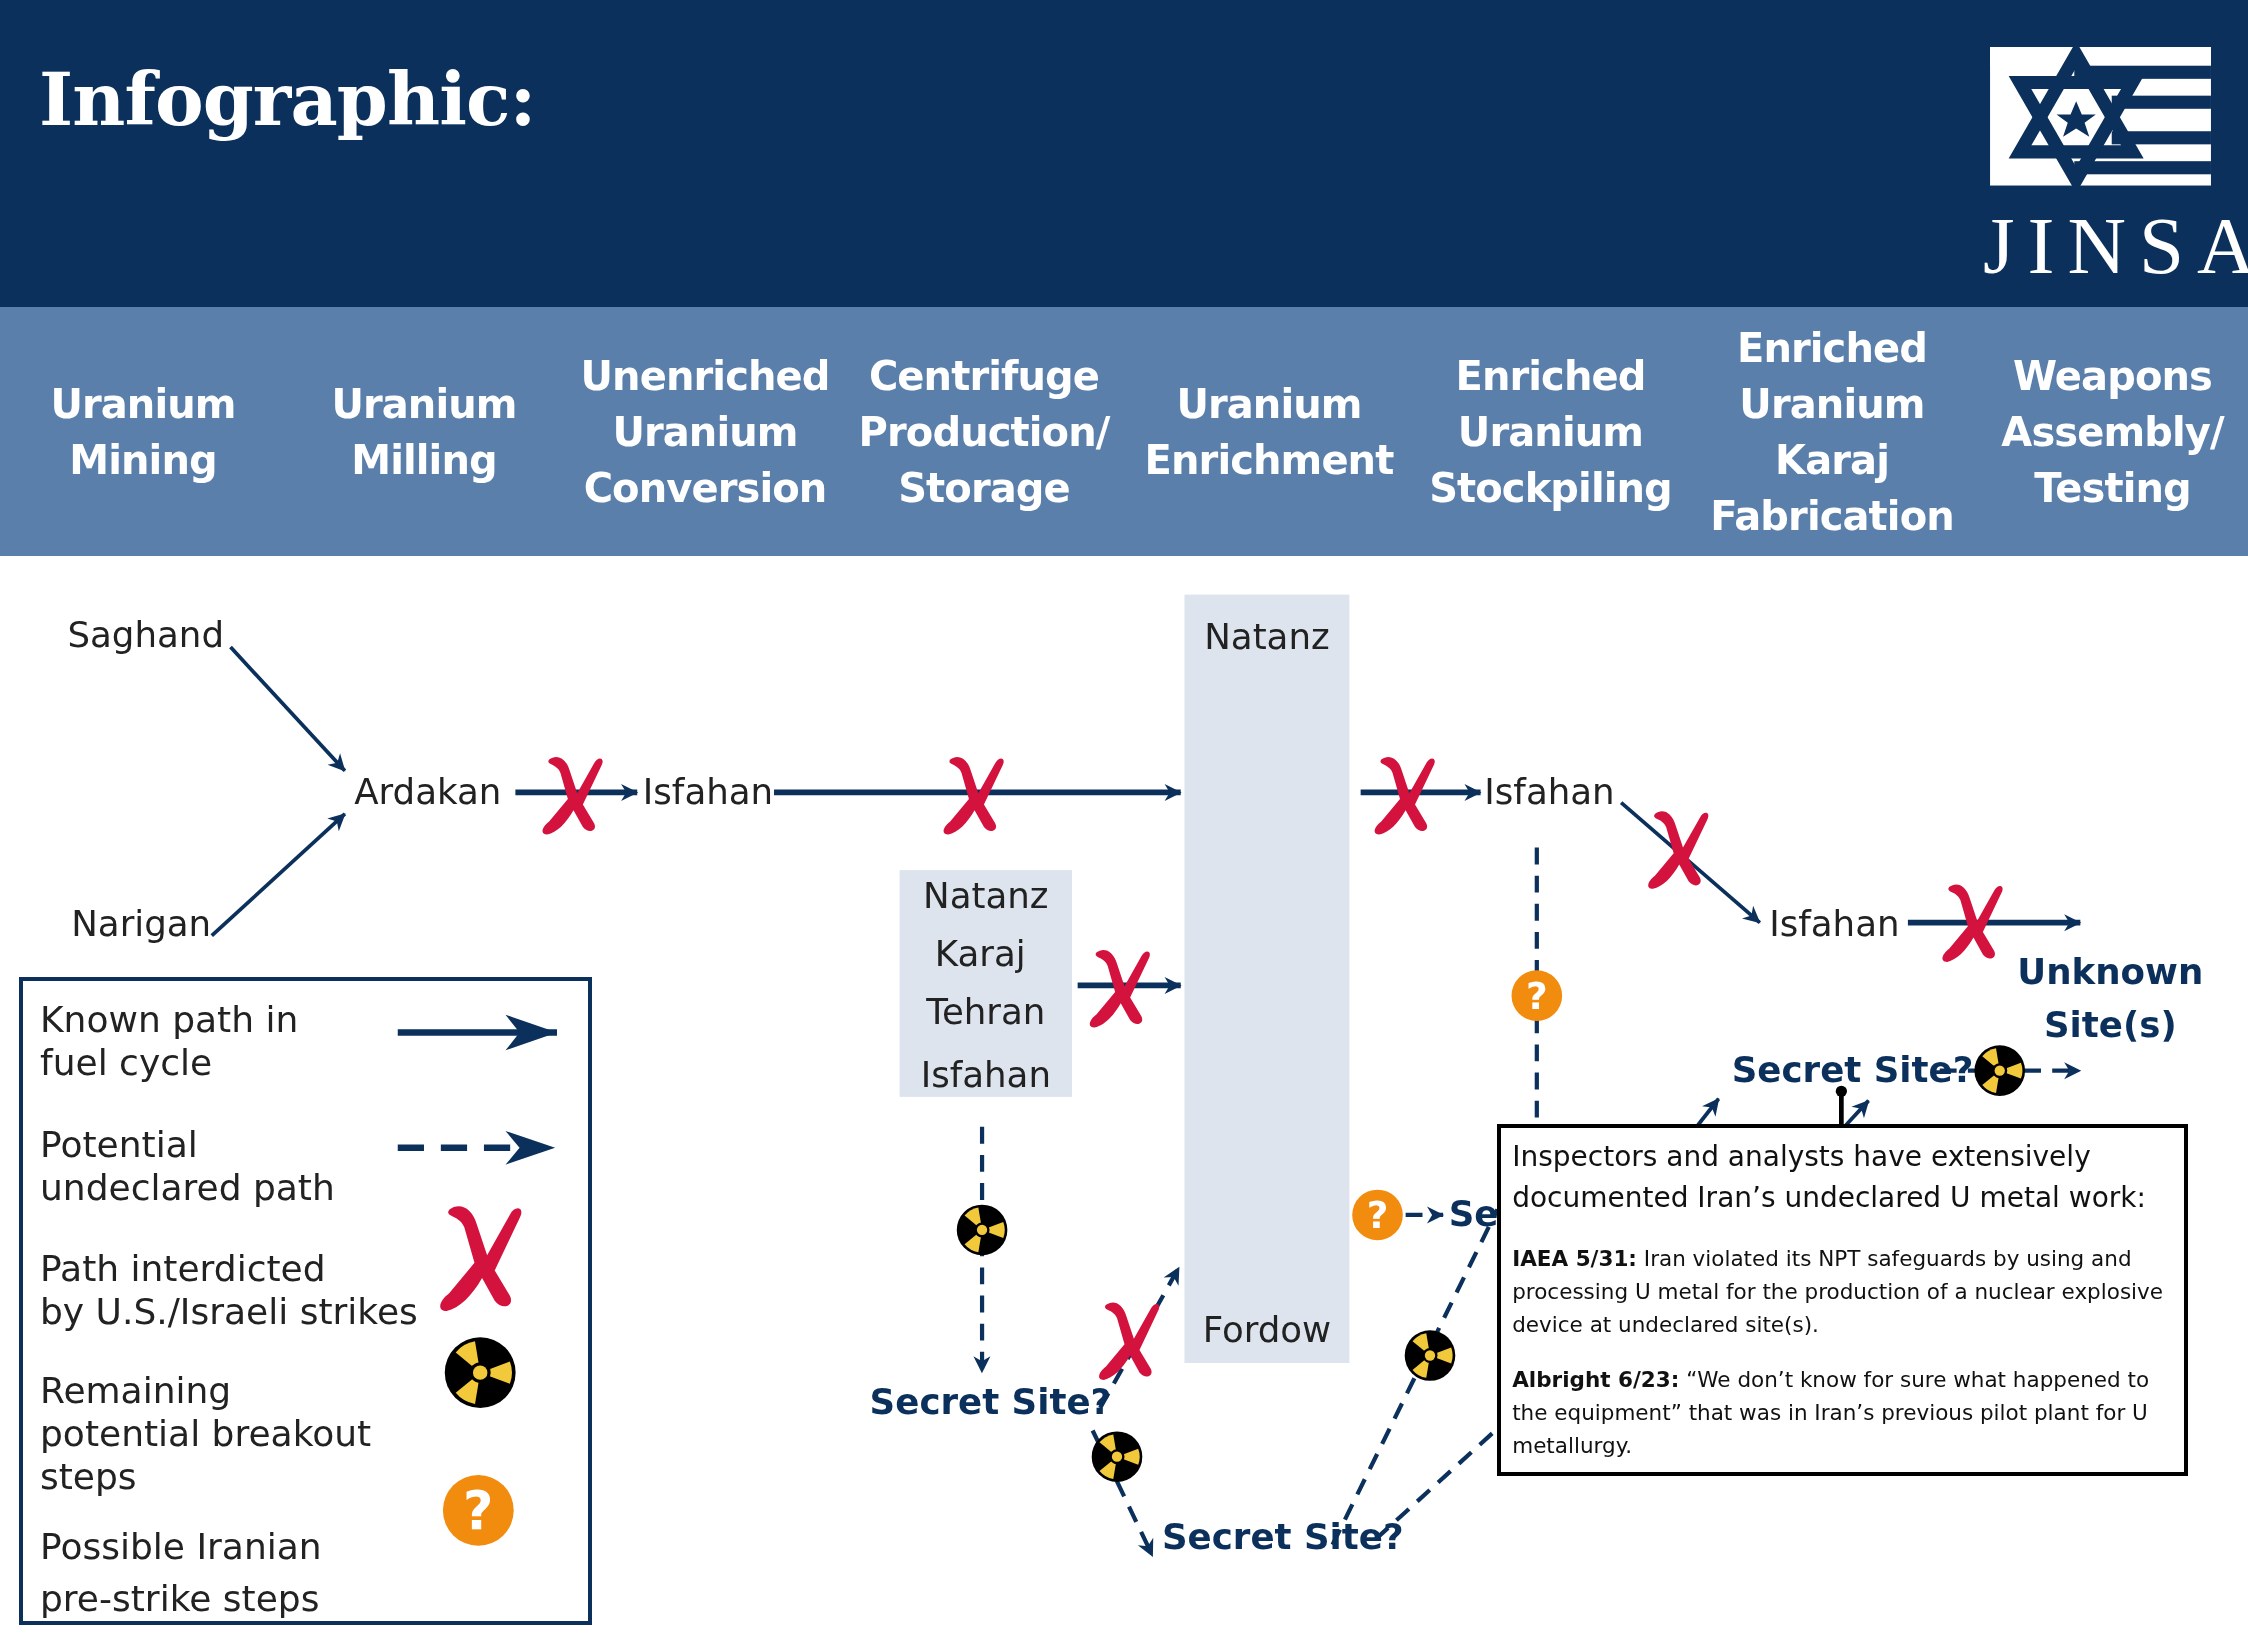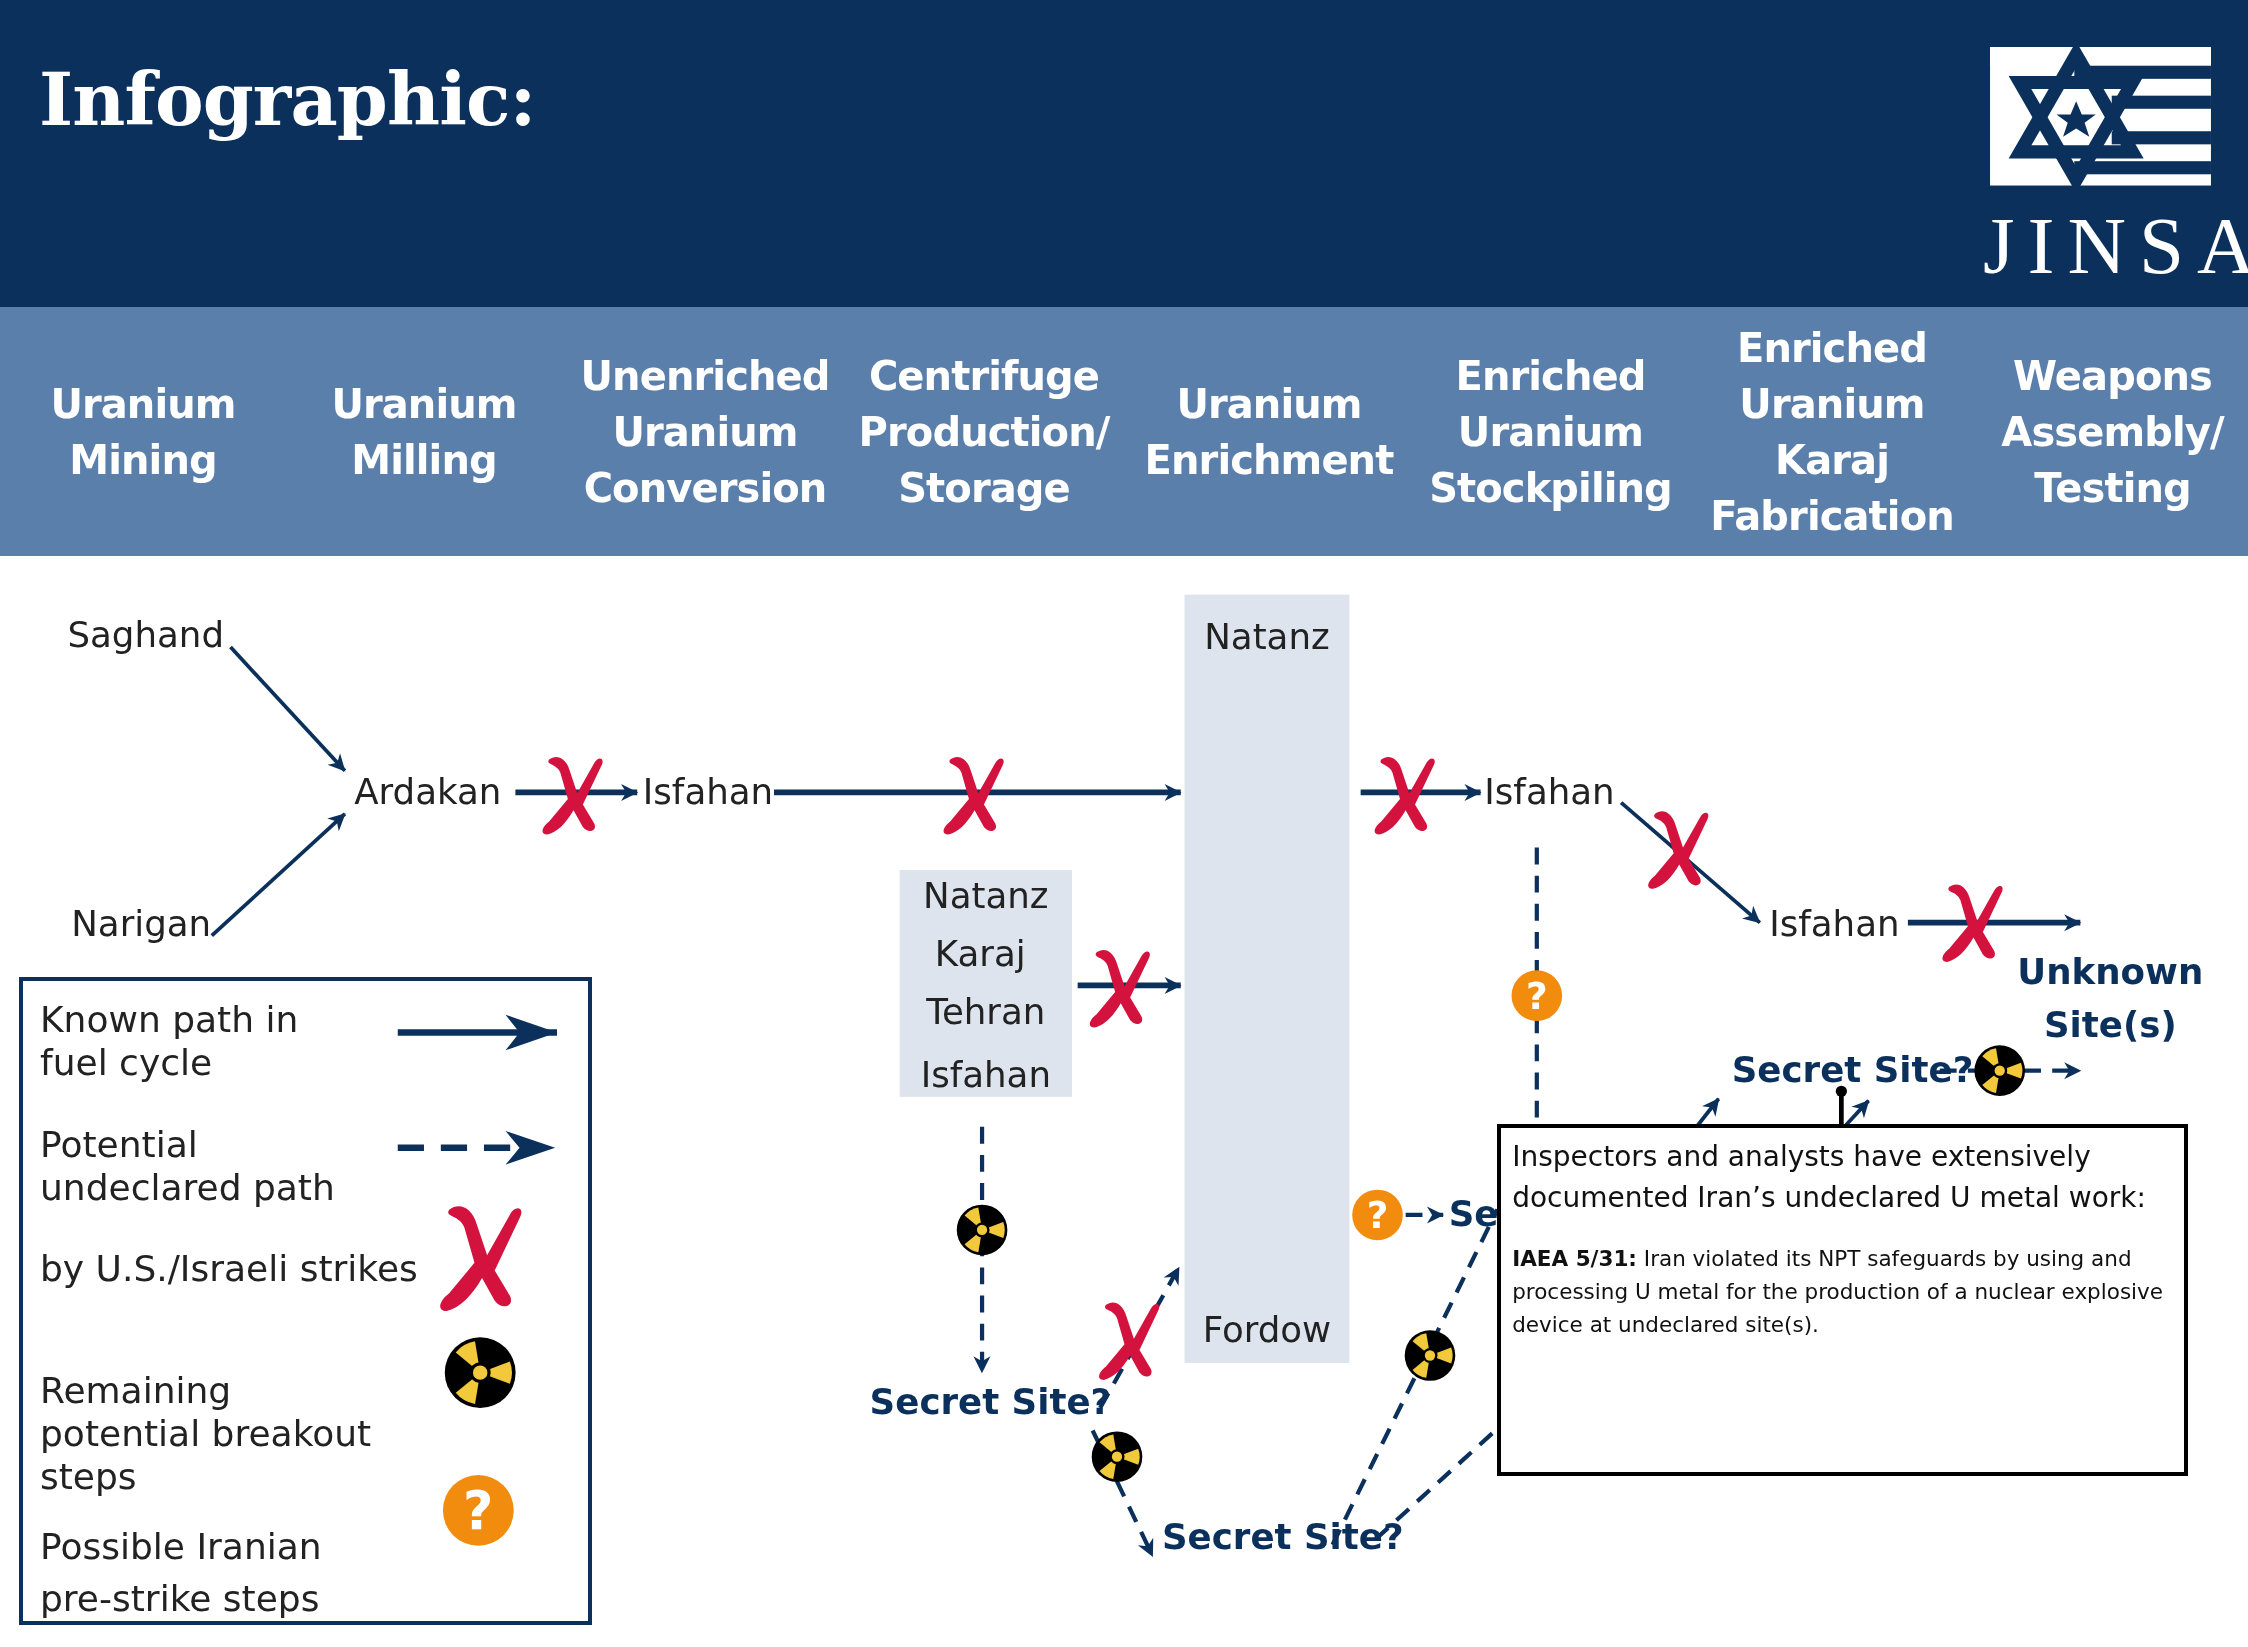--- a/index.html
+++ b/index.html
@@ -190,20 +190,21 @@
 <div class="legend">
   <div class="leg-text" style="top:17px;">
     <span>Known path in</span>
     <span>fuel cycle</span>
   </div>
   <div class="leg-text" style="top:142px;">
     <span>Potential</span>
     <span>undeclared path</span>
   </div>
   <div class="leg-text" style="top:266px;">
+    <span>Path interdicted</span>
     <span>by U.S./Israeli strikes</span>
   </div>
   <div class="leg-text" style="top:388px;">
     <span>Remaining</span>
     <span>potential breakout</span>
     <span>steps</span>
   </div>
   <div class="leg-text" style="top:540px;line-height:52px;">
     <span>Possible Iranian</span>
     <span>pre-strike steps</span>
@@ -229,14 +230,17 @@
       <text x="0" y="14" text-anchor="middle" font-family="DejaVu Sans, sans-serif" font-weight="bold" font-size="40" fill="#ffffff">?</text>
     </g>
   </svg>
 </div>
 
 <div class="callout">
   <div class="intro">Inspectors and analysts have extensively documented Iran’s undeclared U metal work:</div>
   <div class="para">
     <b>IAEA 5/31:</b><span> Iran violated its NPT safeguards by using and processing U metal for the production of a nuclear explosive device at undeclared site(s).</span>
   </div>
+  <div class="para">
+    <b>Albright 6/23:</b><span> “We don’t know for sure what happened to the equipment” that was in Iran’s previous pilot plant for U metallurgy.</span>
+  </div>
 </div>
 
 
 </body></html>

